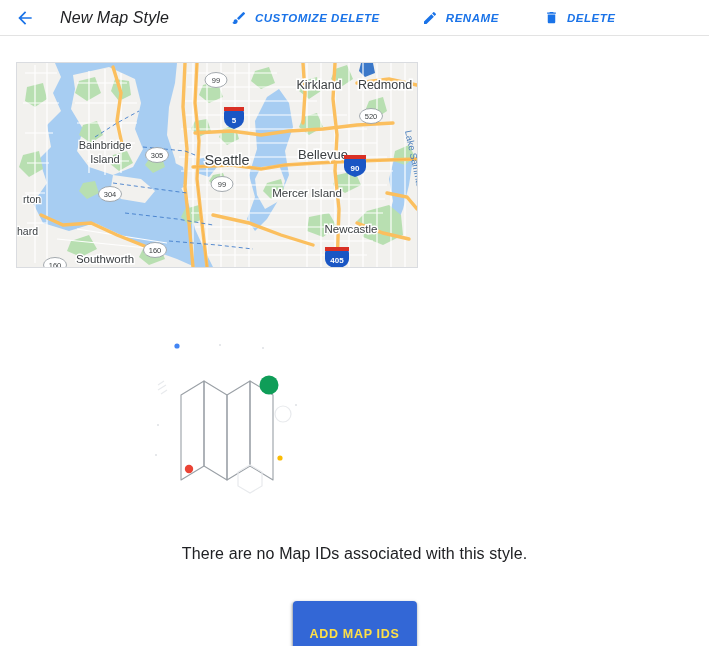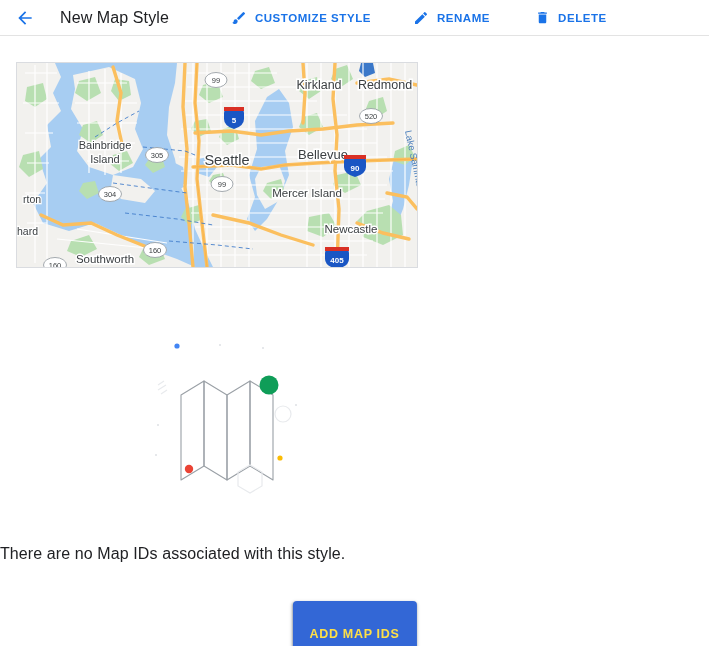--- a/index.html
+++ b/index.html
@@ -19,20 +19,21 @@
 
   
   .header {
     height: 36px;
     display: flex;
     align-items: center;
     border-bottom: 1px solid #e3e3e3;
     padding: 0 0 0 12px;
     box-sizing: border-box;
     background: #fff;
+    font-style: italic;
   }
   .back-btn {
     width: 26px;
     height: 26px;
     display: flex;
     align-items: center;
     justify-content: center;
     cursor: pointer;
     flex: 0 0 auto;
   }
@@ -95,20 +96,21 @@
     left: 150px;
     top: 333px;
     width: 170px;
     height: 172px;
   }
   .empty-text {
     position: absolute;
     left: 0;
     right: 0;
     top: 545px;
+    text-align: center;
     font-size: 16px;
     color: #202124;
     letter-spacing: .1px;
   }
   .add-btn {
     position: absolute;
     left: 50%;
     transform: translateX(-50%);
     top: 601px;
     background: #3367d6;
@@ -139,21 +141,21 @@
 
   <div class="actions">
 
     <div class="action">
       <span class="ic">
         <svg width="16" height="16" viewBox="0 0 24 24">
           <path d="M7 14c-1.66 0-3 1.34-3 3 0 1.31-1.16 2-2 2 .92 1.22 2.49 2 4 2 2.21 0 4-1.79 4-4 0-1.66-1.34-3-3-3z" fill="#1a73e8"></path>
           <path d="M20.71 4.63l-1.34-1.34a1 1 0 0 0-1.41 0L9 12.25 11.75 15l8.96-8.96a1 1 0 0 0 0-1.41z" fill="#1a73e8"></path>
         </svg>
       </span>
-      <span>CUSTOMIZE STYLE</span>
+      <span>CUSTOMIZE DELETE</span>
     </div>
 
     <div class="action action-gap-1">
       <span class="ic">
         <svg width="16" height="16" viewBox="0 0 24 24">
           <path d="M3 17.25V21h3.75L17.81 9.94l-3.75-3.75L3 17.25zM20.71 7.04a1 1 0 0 0 0-1.41l-2.34-2.34a1 1 0 0 0-1.41 0l-1.83 1.83 3.75 3.75 1.83-1.83z" fill="#1a73e8"></path>
         </svg>
       </span>
       <span>RENAME</span>
     </div>

